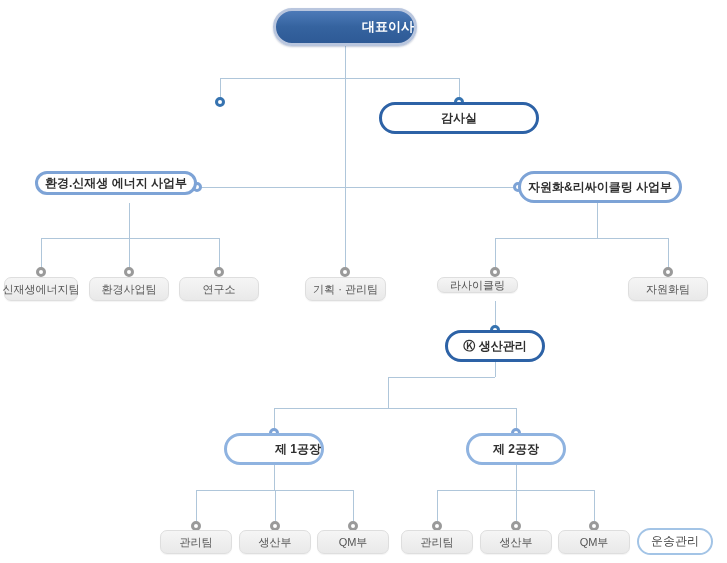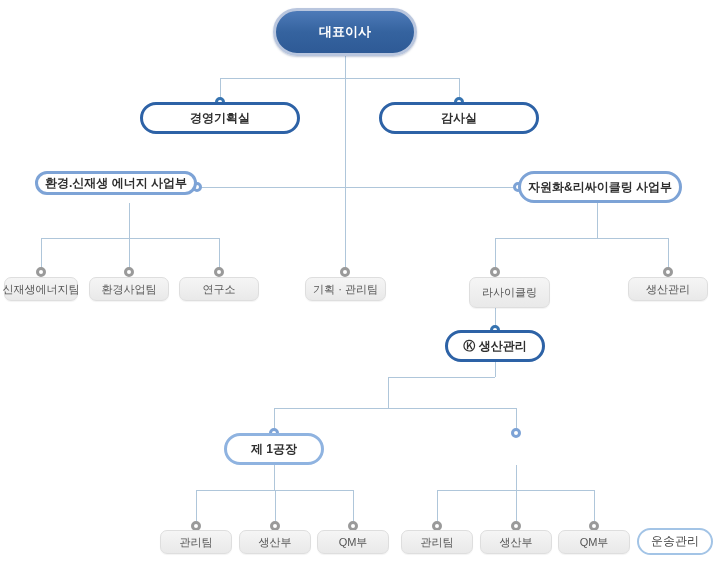--- a/index.html
+++ b/index.html
@@ -90,27 +90,24 @@
   <div class="dot dot-blue" style="left:490px;top:325px;"></div>
   <div class="dot dot-lblue" style="left:269px;top:428px;"></div>
   <div class="dot dot-lblue" style="left:511px;top:428px;"></div>
   <div class="dot dot-gray" style="left:191px;top:521px;"></div>
   <div class="dot dot-gray" style="left:270px;top:521px;"></div>
   <div class="dot dot-gray" style="left:348px;top:521px;"></div>
   <div class="dot dot-gray" style="left:432px;top:521px;"></div>
   <div class="dot dot-gray" style="left:511px;top:521px;"></div>
   <div class="dot dot-gray" style="left:589px;top:521px;"></div>
 
-  <div class="node ceo" style="left:273px;top:8px;width:144px;height:48px;">
+  <div class="node ceo" style="left:273px;top:8px;width:144px;height:38px;justify-content:flex-end;">
     <span>대표이사</span>
   </div>
 
-  <div class="node pill pill-strong" style="left:140px;top:102px;width:160px;height:32px;">
-    <span>경영기획실</span>
-  </div>
 
   <div class="node pill pill-strong" style="left:379px;top:102px;width:160px;height:32px;">
     <span>감사실</span>
   </div>
 
   <div class="node pill pill-medium" style="left:35px;top:171px;width:162px;height:24px;">
     <span>환경.신재생 에너지 사업부</span>
   </div>
 
   <div class="node pill pill-medium" style="left:518px;top:171px;width:164px;height:32px;">
@@ -126,36 +123,39 @@
   </div>
 
   <div class="node leaf" style="left:89px;top:277px;width:80px;height:24px;">
     <span>환경사업팀</span>
   </div>
 
   <div class="node leaf" style="left:305px;top:277px;width:81px;height:24px;">
     <span>기획 · 관리팀</span>
   </div>
 
-  <div class="node leaf" style="left:469px;top:277px;width:81px;height:31px;">
+  <div class="node leaf" style="left:437px;top:277px;width:81px;height:16px;">
     <span>라사이클링</span>
   </div>
 
   <div class="node leaf" style="left:628px;top:277px;width:80px;height:24px;">
-    <span>생산관리</span>
+    <span>자원화팀</span>
   </div>
 
   <div class="node pill pill-strong" style="left:445px;top:330px;width:100px;height:32px;text-align:center;">
     <span>Ⓚ 생산관리</span>
   </div>
 
-  <div class="node pill pill-light" style="left:224px;top:433px;width:100px;height:32px;">
+  <div class="node pill pill-light" style="left:224px;top:433px;width:100px;height:32px;justify-content:flex-end;">
     <span>제 1공장</span>
   </div>
 
+  <div class="node pill pill-light" style="left:466px;top:433px;width:100px;height:32px;">
+    <span>제 2공장</span>
+  </div>
 
   <div class="node leaf" style="left:160px;top:530px;width:72px;height:24px;">
     <span>관리팀</span>
   </div>
 
   <div class="node leaf" style="left:239px;top:530px;width:72px;height:24px;">
     <span>생산부</span>
   </div>
 
   <div class="node leaf" style="left:317px;top:530px;width:72px;height:24px;">

